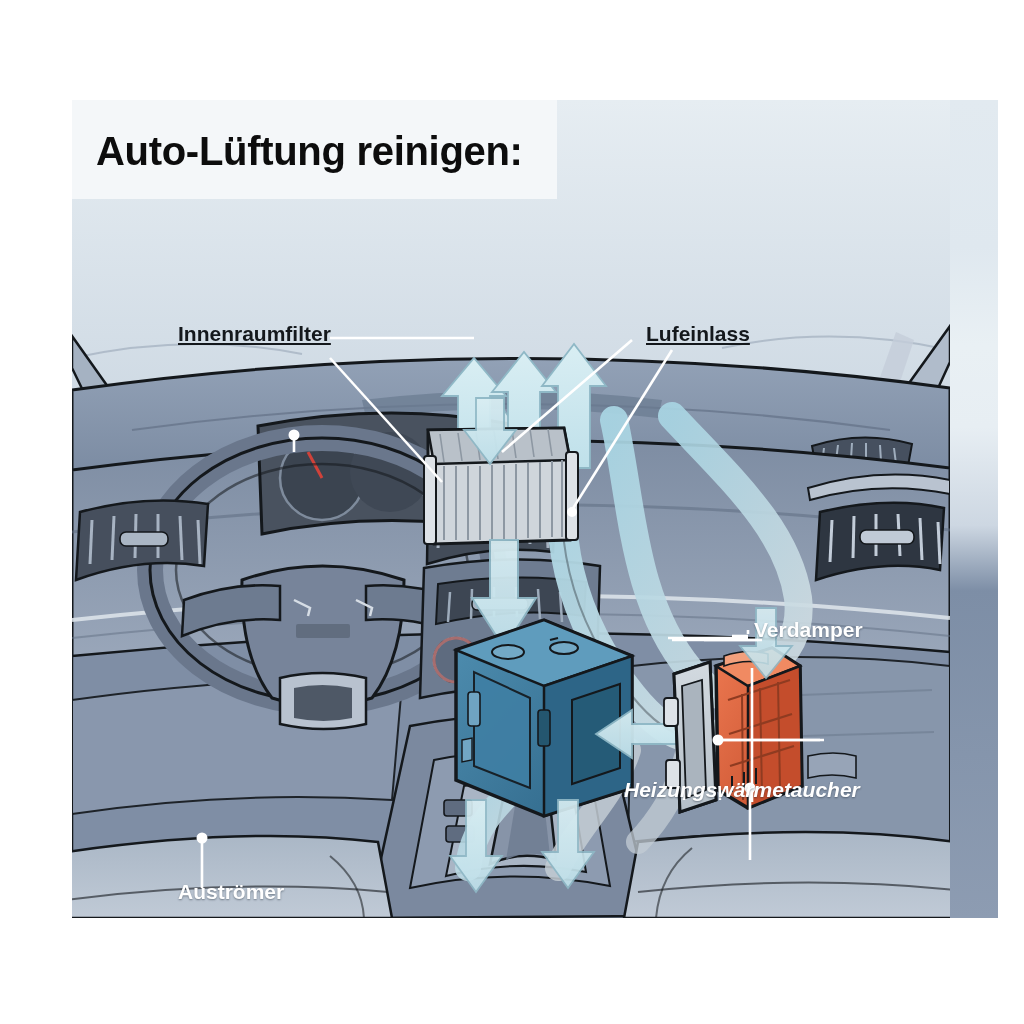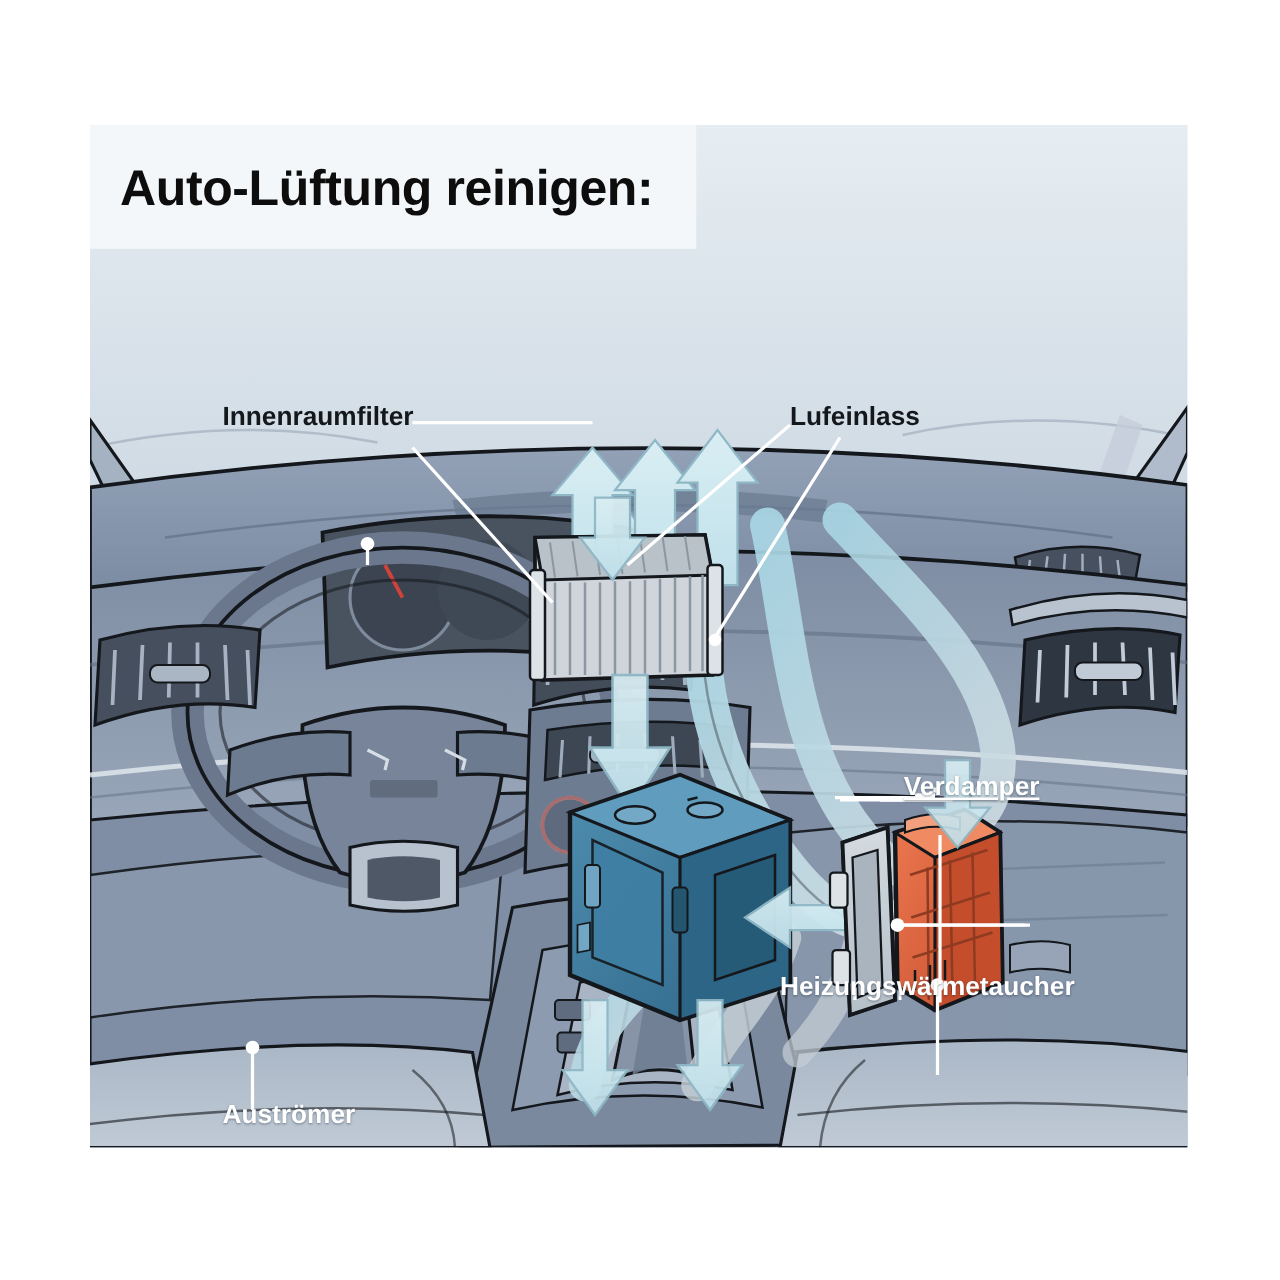--- a/index.html
+++ b/index.html
@@ -1,24 +1,24 @@
 <!DOCTYPE html>
 <html><head>
 <meta charset="utf-8">
 <style>
   html,body{margin:0;padding:0;background:#ffffff;}
   body{width:1024px;height:1024px;overflow:hidden;font-family:"Liberation Sans",sans-serif;}
   #stage{position:relative;width:1024px;height:1024px;background:#ffffff;}
   #illus{position:absolute;left:72px;top:100px;width:878px;height:818px;overflow:hidden;
-         background:linear-gradient(180deg,#e2eaf0 0%,#dfe8ef 18%,#e9f0f4 30%,#e7eef3 40%,#cdd7e2 52%,#7d8ea6 60%,#8d9cb2 100%);}
+         background:linear-gradient(180deg,#e2eaf0 0%,#dfe8ef 18%,#e9f0f4 30%,#e7eef3 40%,#cdd7e2 52%,#7d8ea6 60%,#8d9cb2 100%);padding-left:48px;}
   #illus svg{position:absolute;left:0;top:0;}
   .ttl{position:absolute;left:0;top:0;background:#f4f7f9;padding:26px 34px 22px 24px;}
   .ttl div{font-weight:bold;font-size:40px;line-height:1.28;color:#0d0d0d;letter-spacing:-0.3px;white-space:nowrap;}
   .lbl{position:absolute;font-weight:bold;white-space:nowrap;}
-  .lbl.dark{color:#14181c;font-size:21px;}
+  .lbl.dark{color:#14181c;font-size:21px;text-decoration:underline;}
   .lbl.light{color:#ffffff;font-size:21px;text-shadow:0 1px 2px rgba(20,30,45,.45);}
 </style>
 </head>
 <body>
 
 <div id="stage">
 
   <div id="illus">
 
     <svg width="878" height="818" viewBox="0 0 878 818">
@@ -371,22 +371,22 @@
         <circle cx="500" cy="412" r="5"></circle>
       </g>
     </svg>
 
     <div class="ttl">
       <div>Auto-Lüftung reinigen:</div>
     </div>
 
     <div class="lbl dark" style="left:106px;top:222px;">Innenraumfilter</div>
 
-    <div class="lbl dark" style="left:560px;top:222px;">Lufeinlass</div>
-
-    <div class="lbl light" style="left:651px;top:518px;text-decoration:underline;">Verdamper</div>
-
-    <div class="lbl light" style="left:552px;top:678px;">Heizungswärmetaucher</div>
+    <div class="lbl dark" style="left:574px;top:222px;">Lufeinlass</div>
+
+    <div class="lbl light" style="left:682px;top:518px;">Verdamper</div>
+
+    <div class="lbl light" style="left:552px;top:678px;font-style:italic;">Heizungswärmetaucher</div>
 
     <div class="lbl light" style="left:106px;top:740px;margin-top:40px;">Auströmer</div>
 
   </div>
 </div>
 
 </body></html>

